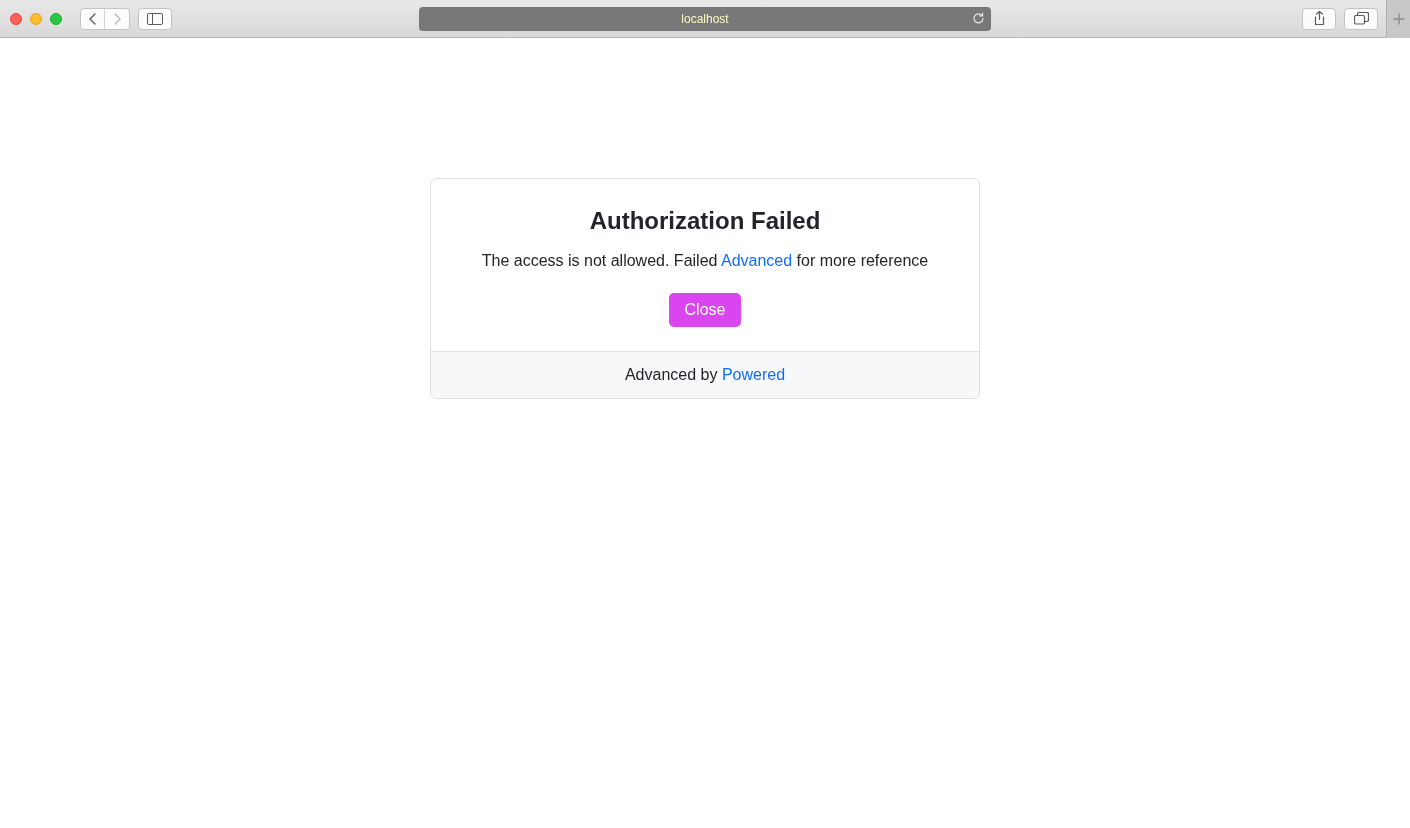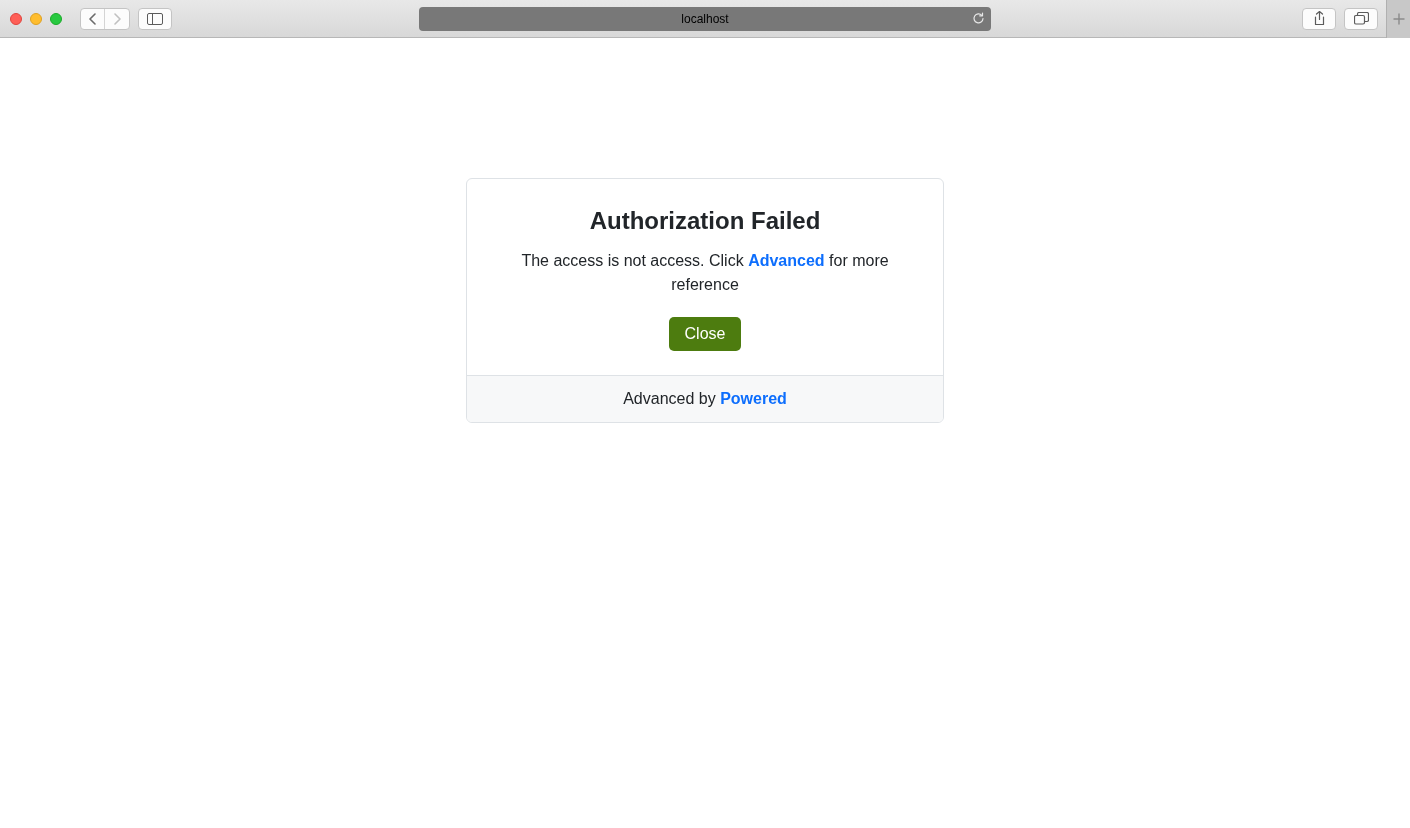--- a/index.html
+++ b/index.html
@@ -86,21 +86,21 @@
       position: absolute;
       left: 50%;
       transform: translateX(-50%);
       width: 572px;
       height: 24px;
       background: #787878;
       border-radius: 4px;
       display: flex;
       align-items: center;
       justify-content: center;
-      color: #000000;
+      color: #fef9c3;
       font-size: 12px;
     }
     
     .reload-btn {
       position: absolute;
       right: 6px;
       color: #e8e8e8;
       font-size: 13px;
       cursor: pointer;
       display: flex;
@@ -141,21 +141,21 @@
     }
     
     
     .page-content {
       padding-top: 140px;
       display: flex;
       justify-content: center;
     }
     
     .dialog-card {
-      width: 478px;
+      width: 550px;
       border: 1px solid #dee2e6;
       border-radius: 6px;
       overflow: hidden;
       background: #ffffff;
     }
     
     .dialog-body {
       padding: 28px 24px 24px 24px;
       text-align: center;
     }
@@ -171,25 +171,24 @@
       font-size: 16px;
       color: #212529;
       line-height: 1.5;
       margin-bottom: 20px;
     }
     
     .link {
       color: #0d6efd;
       text-decoration: none;
       cursor: pointer;
-      font-weight: bold;
     }
     
     .close-btn {
-      background: #4d7c0f;
+      background: #d946ef;
       color: #ffffff;
       border: none;
       border-radius: 5px;
       padding: 8px 16px;
       font-size: 16px;
       font-weight: 500;
       cursor: pointer;
     }
     
     .dialog-footer {
@@ -260,21 +259,21 @@
       </svg>
     </div>
   </div>
 </div>
 
 <div class="page-content">
   <div class="dialog-card">
     <div class="dialog-body">
       <h1 class="dialog-title">Authorization Failed</h1>
       <p class="dialog-message">
-        <span>The access is not access. Click </span><a class="link">Advanced</a><span> for more reference</span>
+        <span>The access is not allowed. Failed </span><a class="link">Advanced</a><span> for more reference</span>
       </p>
       <button class="close-btn">Close</button>
     </div>
     <div class="dialog-footer">
       <span>Advanced by </span><a class="link">Powered</a>
     </div>
   </div>
 </div>
 
 </body></html>

